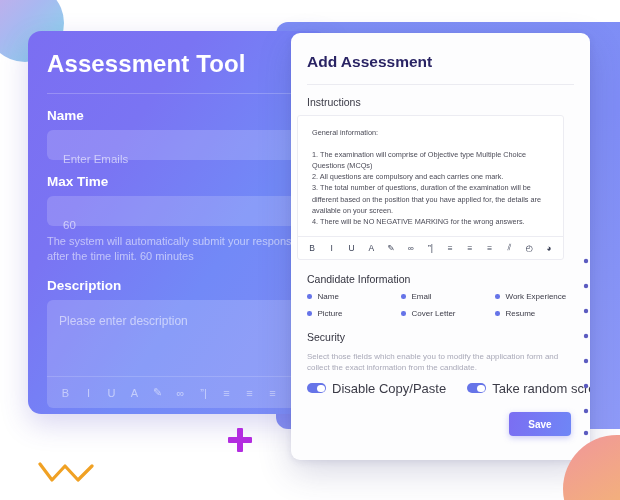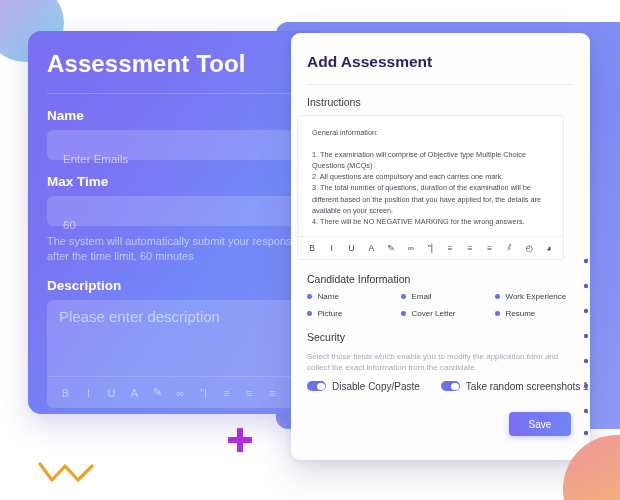--- a/index.html
+++ b/index.html
@@ -110,22 +110,22 @@
   #p-editor {
     margin: 0 0 0 19px;
     width: 278px;
     height: 108px;
     border-radius: 6px;
     background: rgba(255,255,255,.17);
     position: relative;
   }
   #p-editor-placeholder {
     color: rgba(255,255,255,.55);
-    font-size: 15px;
-    padding: 8px 0 0 12px;
+    font-size: 12px;
+    padding: 14px 0 0 12px;
   }
   #p-editor-toolbar {
     position: absolute;
     left: 0; right: 0; bottom: 0;
     height: 31px;
     border-top: 1px solid rgba(255,255,255,.16);
     display: flex;
     align-items: center;
     padding-left: 8px;
     gap: 2px;
@@ -237,31 +237,31 @@
     flex: none;
   }
   .toggle::after {
     content: "";
     position: absolute;
     right: 1.2px; top: 1.2px;
     width: 7.6px; height: 7.6px;
     border-radius: 50%;
     background: #fff;
   }
-  .sec-label { font-size: 10px; color: #3b3b47; white-space: nowrap; }
+  .sec-label { font-size: 13px; color: #3b3b47; white-space: nowrap; }
 
   #save-button {
     position: absolute;
     left: 218px; top: 379px;
     width: 62px; height: 24px;
     border-radius: 4px;
     background: linear-gradient(100deg, #7b6ef2 0%, #6f86f6 100%);
     color: #fff;
     font-size: 10px;
-    font-weight: normal;
+    font-weight: bold;
     display: flex;
     align-items: center;
     justify-content: center;
     border: none;
     font-family: "Liberation Sans", sans-serif;
     box-shadow: 0 2px 6px rgba(110,110,230,.35);
   }
 </style>
 </head>
 <body>

